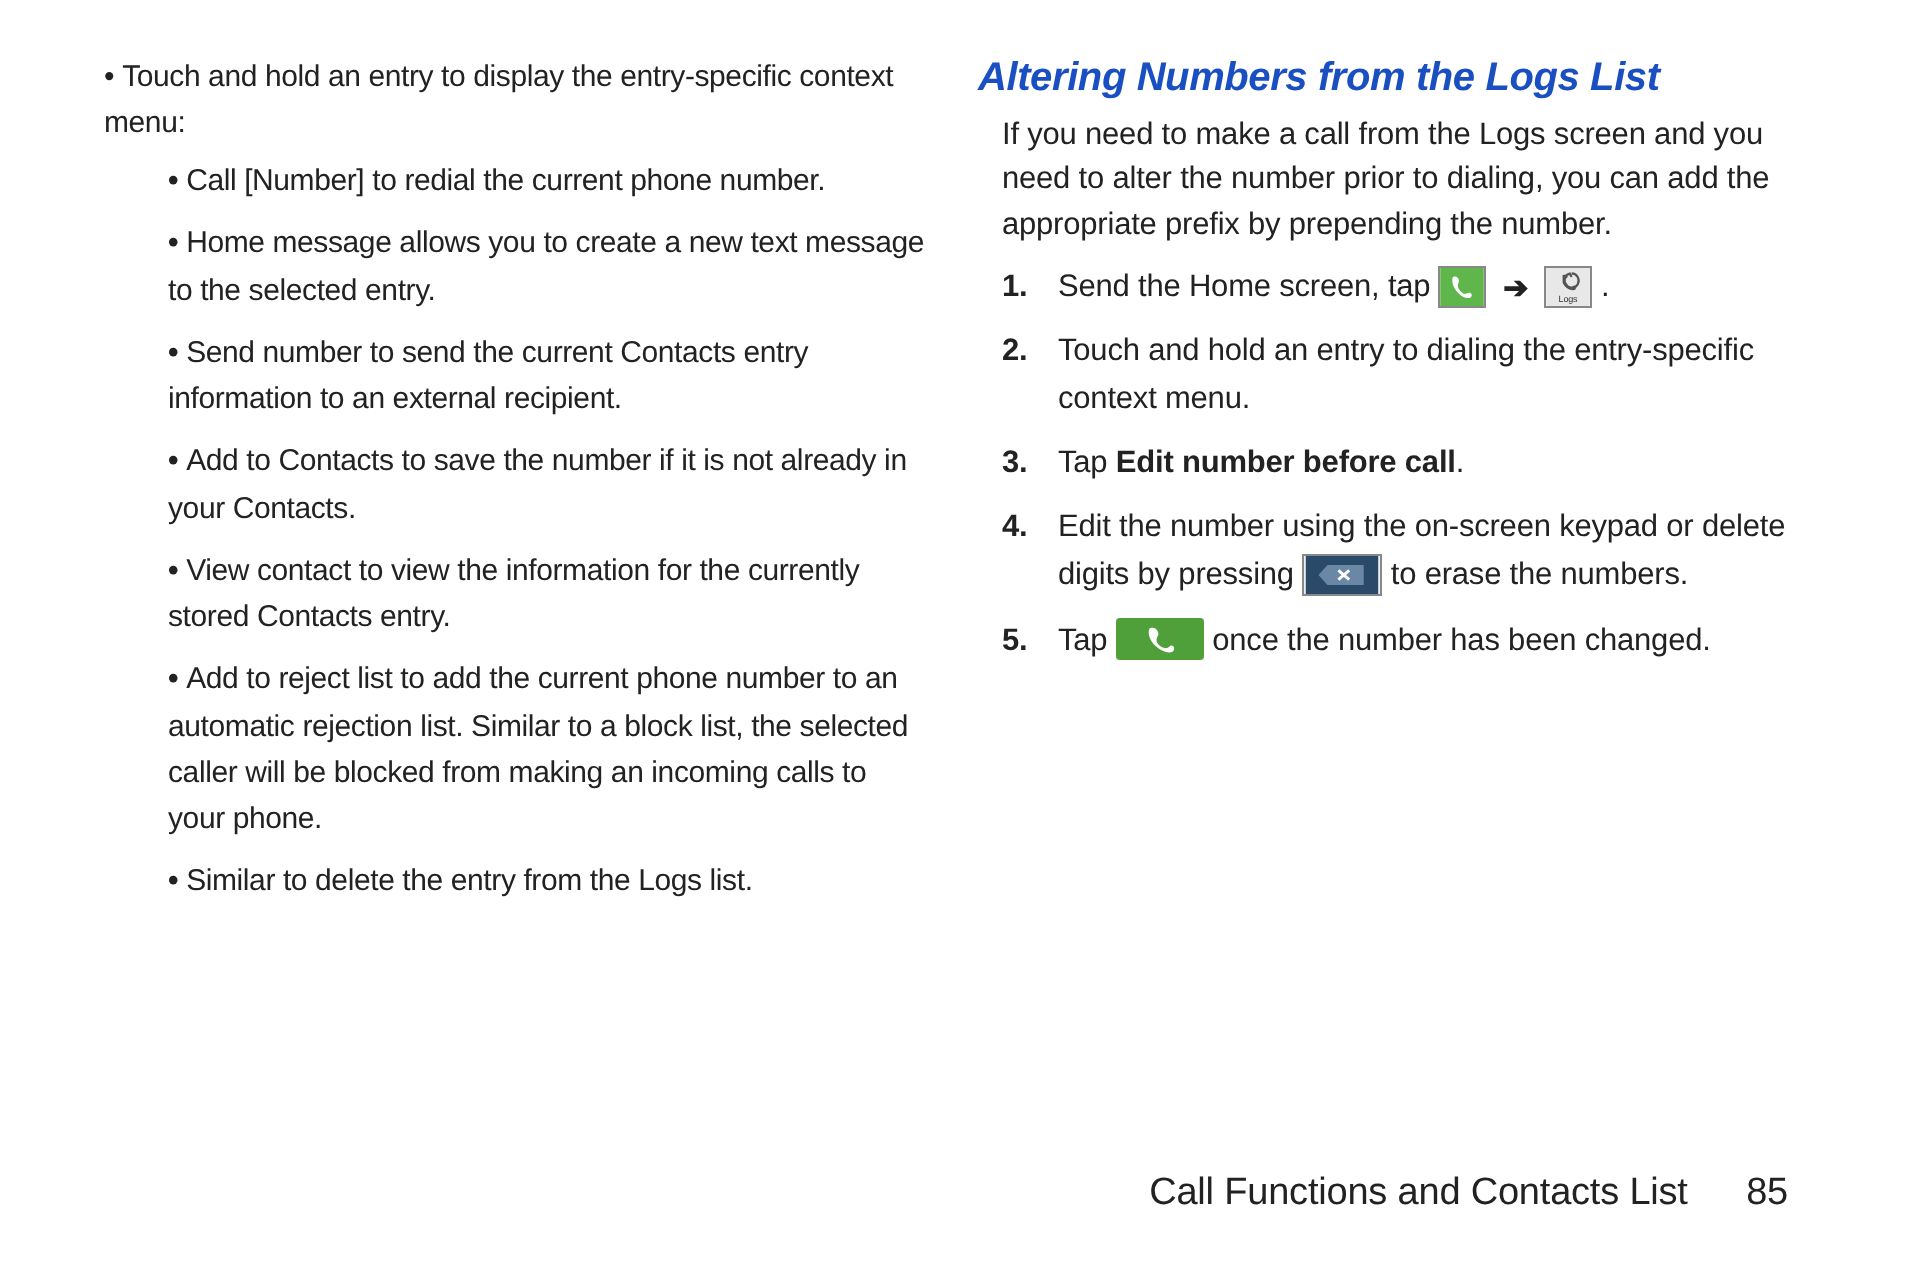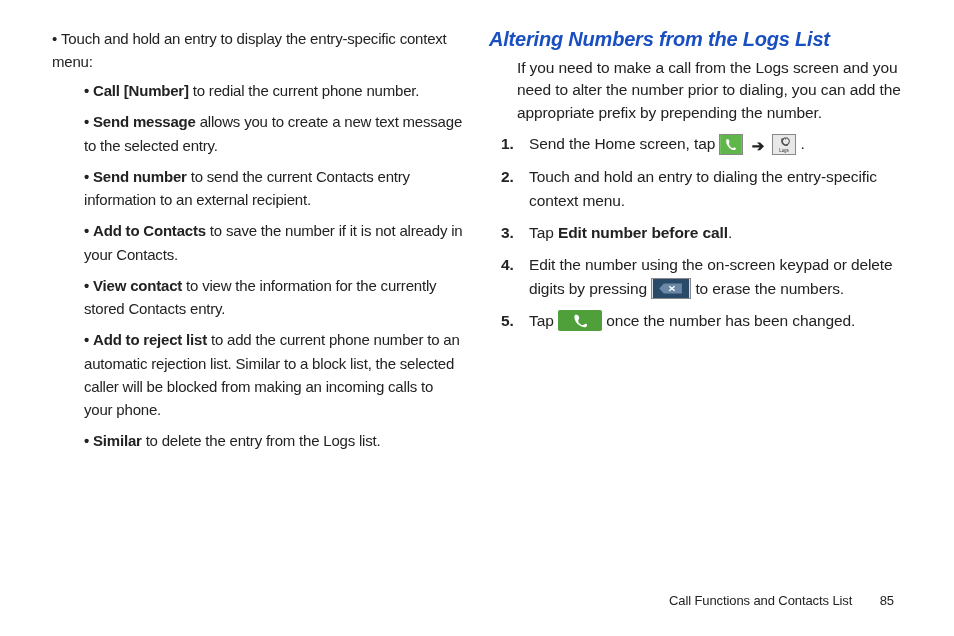--- a/index.html
+++ b/index.html
@@ -5,46 +5,46 @@
   * { box-sizing: border-box; margin: 0; padding: 0; }
   html, body { width: 954px; height: 636px; background: #fff; font-family: Arial, Helvetica, sans-serif; color: #222; }
   .page { display: flex; flex-direction: row; width: 100%; height: 100%; padding: 28px 40px 20px 40px; position: relative; }
   .col { flex: 1 1 50%; padding: 0 12px; }
   .left-col { font-stretch: condensed; }
   .left-col .intro { font-size: 15px; line-height: 1.5; letter-spacing: -0.2px; }
   .left-col .intro .bullet { margin-right: 4px; }
   .left-col ul.context { list-style: none; margin: 6px 0 0 32px; }
   .left-col ul.context li { font-size: 15px; line-height: 1.55; letter-spacing: -0.2px; margin-bottom: 8px; padding-left: 0; }
   .left-col ul.context li .bullet { margin-right: 4px; font-weight: bold; }
-  .left-col b { font-weight: bold; text-align: right; }
+  .left-col b { font-weight: normal; text-align: right; }
   .right-col .section-title { color: #1a4fc1; font-style: italic; font-weight: bold; font-size: 20px; margin-bottom: 6px; letter-spacing: -0.2px; }
-  .right-col .section-body { font-size: 15.5px; line-height: 1.45; margin-left: 28px; margin-bottom: 8px; letter-spacing: -0.1px; }
+  .right-col .section-body { font-size: 15.5px; line-height: 1.45; margin-left: 12px; margin-bottom: 8px; letter-spacing: -0.1px; }
   .right-col ol { list-style: none; counter-reset: step; margin-left: 12px; }
   .right-col ol li { counter-increment: step; font-size: 15.5px; line-height: 1.55; margin-bottom: 8px; padding-left: 28px; position: relative; letter-spacing: -0.1px; }
   .right-col ol li::before { content: counter(step) "."; font-weight: bold; position: absolute; left: 0; }
   .inline-icon { display: inline-block; vertical-align: middle; width: 24px; height: 21px; border: 1px solid #888; background: #eee; position: relative; top: -1px; }
   .inline-icon svg { width: 100%; height: 100%; display: block; }
   .arrow { display: inline-block; padding: 0 4px; font-size: 15px; vertical-align: middle; font-weight: bold; }
   .icon-wide { width: 40px; height: 21px; }
   .icon-wide-green { width: 44px; height: 21px; border: none; }
-  .footer { position: absolute; bottom: 28px; right: 60px; font-size: 13px; letter-spacing: -0.1px; }
+  .footer { position: absolute; bottom: 28px; right: 60px; font-size: 19px; letter-spacing: -0.1px; }
   .footer .pageno { margin-left: 24px; }
 </style>
 </head>
 <body>
 
 <div class="page">
 
   <div class="col left-col">
     <p class="intro">
       <span class="bullet">•</span><span>Touch and hold an entry to display the entry-specific context menu:</span>
     </p>
     <ul class="context">
       <li><span class="bullet">•</span><b>Call [Number]</b><span> to redial the current phone number.</span></li>
-      <li><span class="bullet">•</span><b>Send message</b><span> allows you to create a new text message to the selected entry.</span></li>
+      <li><span class="bullet">•</span><b>Home message</b><span> allows you to create a new text message to the selected entry.</span></li>
       <li><span class="bullet">•</span><b>Send number</b><span> to send the current Contacts entry information to an external recipient.</span></li>
       <li><span class="bullet">•</span><b>Add to Contacts</b><span> to save the number if it is not already in your Contacts.</span></li>
       <li><span class="bullet">•</span><b>View contact</b><span> to view the information for the currently stored Contacts entry.</span></li>
       <li><span class="bullet">•</span><b>Add to reject list</b><span> to add the current phone number to an automatic rejection list. Similar to a block list, the selected caller will be blocked from making an incoming calls to your phone.</span></li>
       <li><span class="bullet">•</span><b>Similar</b><span> to delete the entry from the Logs list.</span></li>
     </ul>
   </div>
 
   <div class="col right-col">
     <h3 class="section-title">Altering Numbers from the Logs List</h3>

